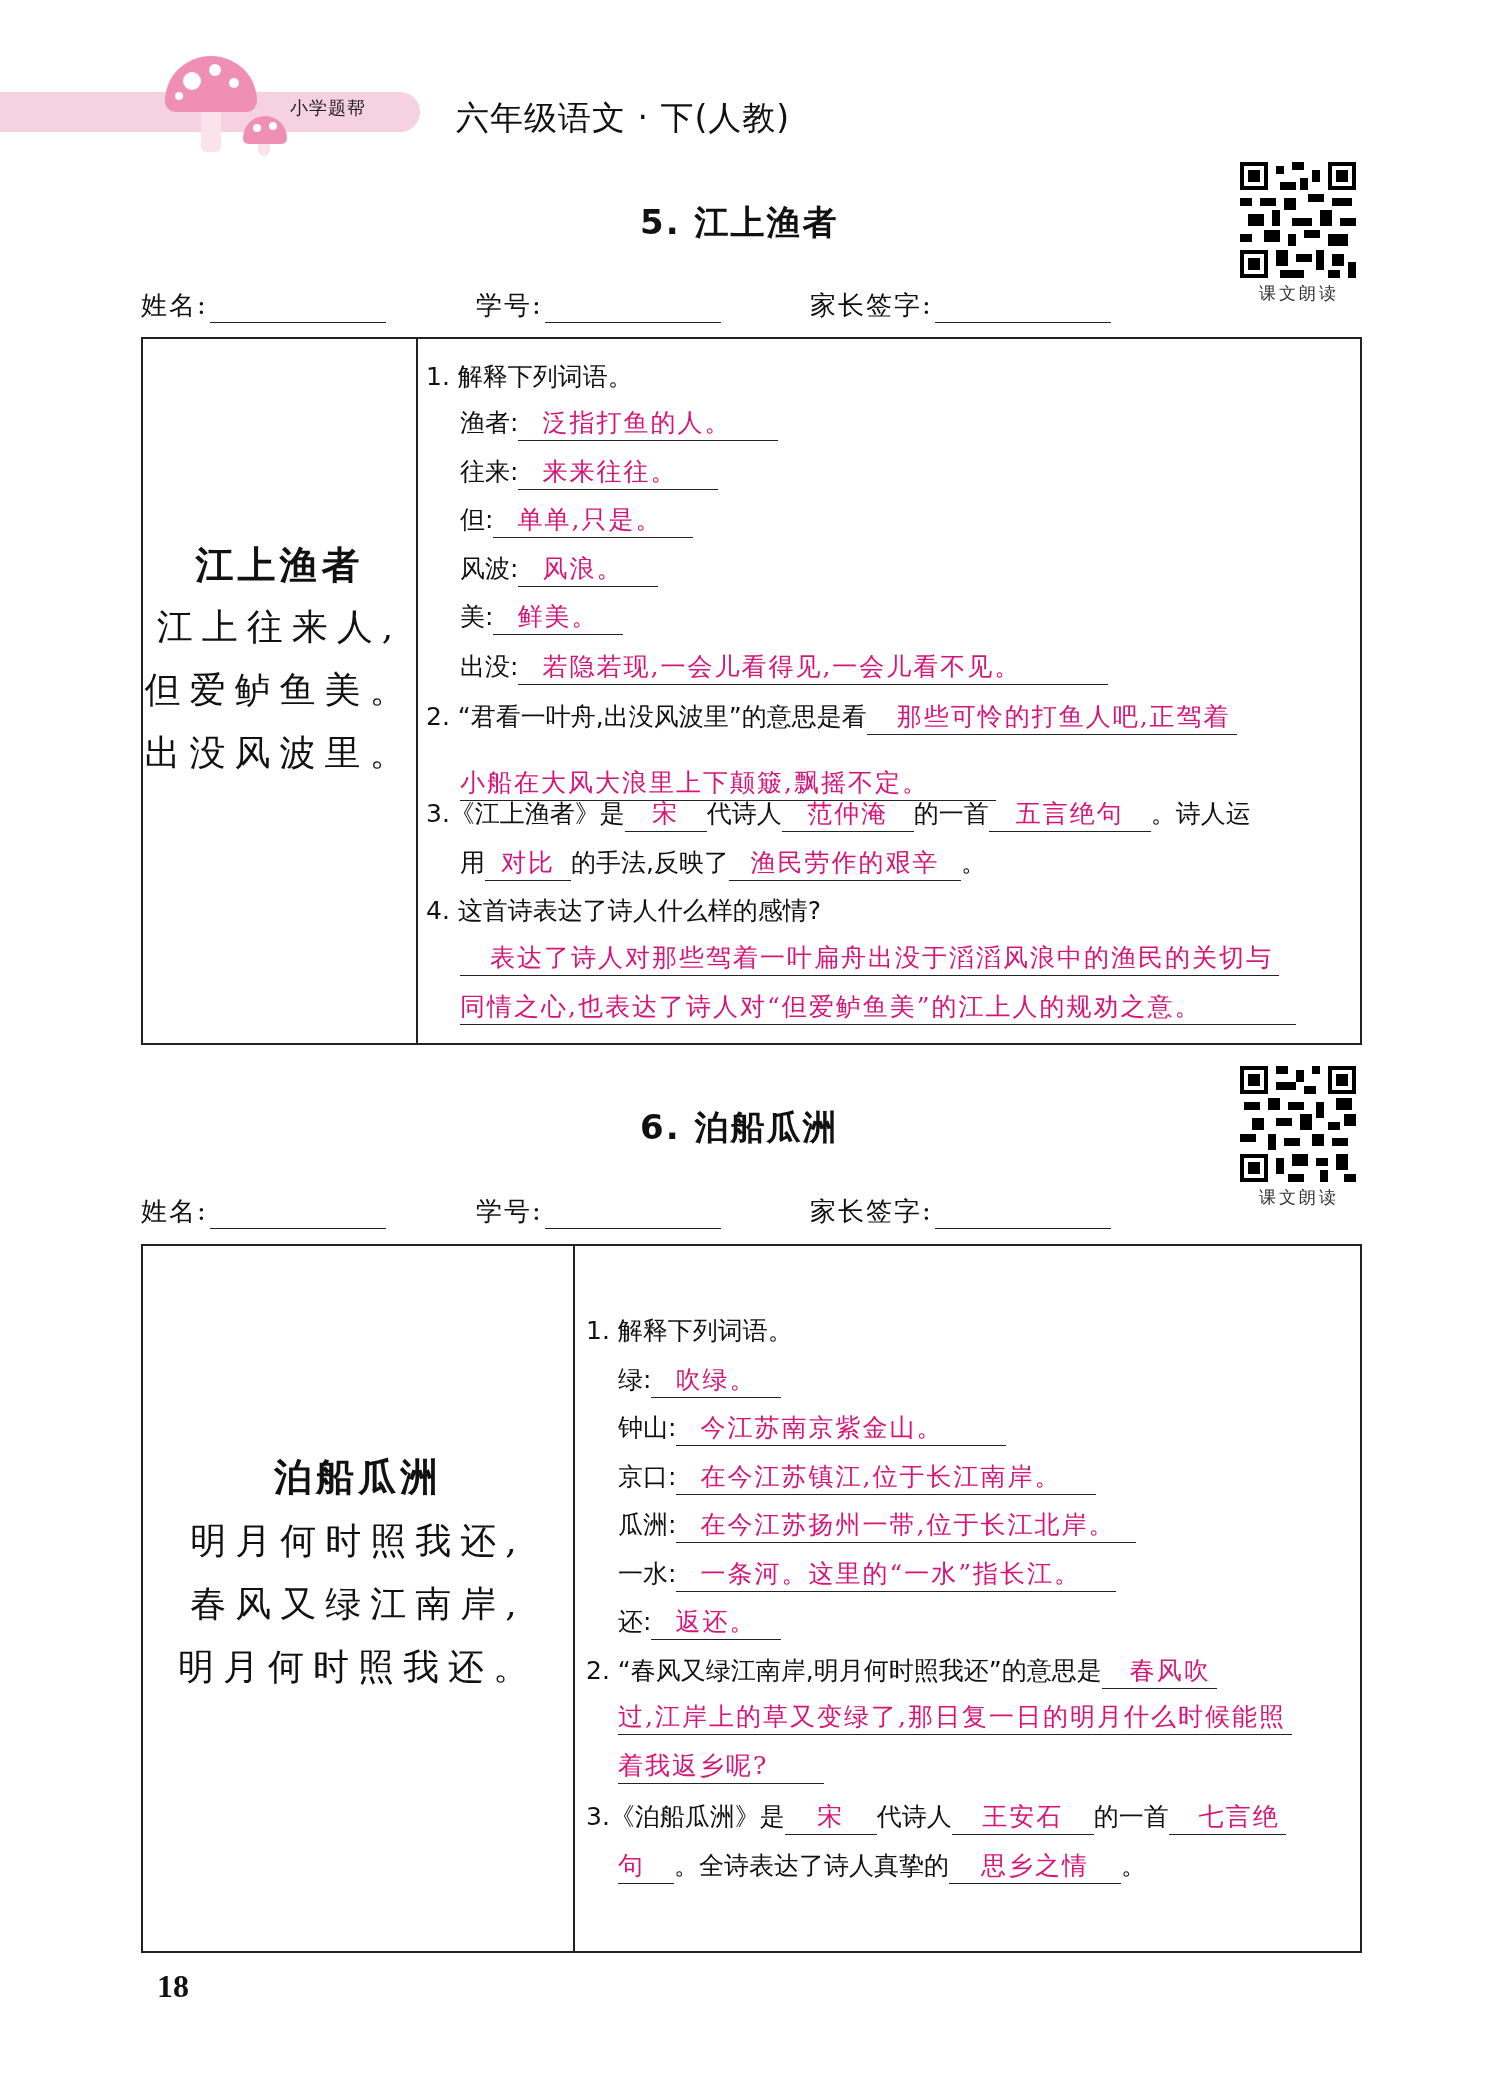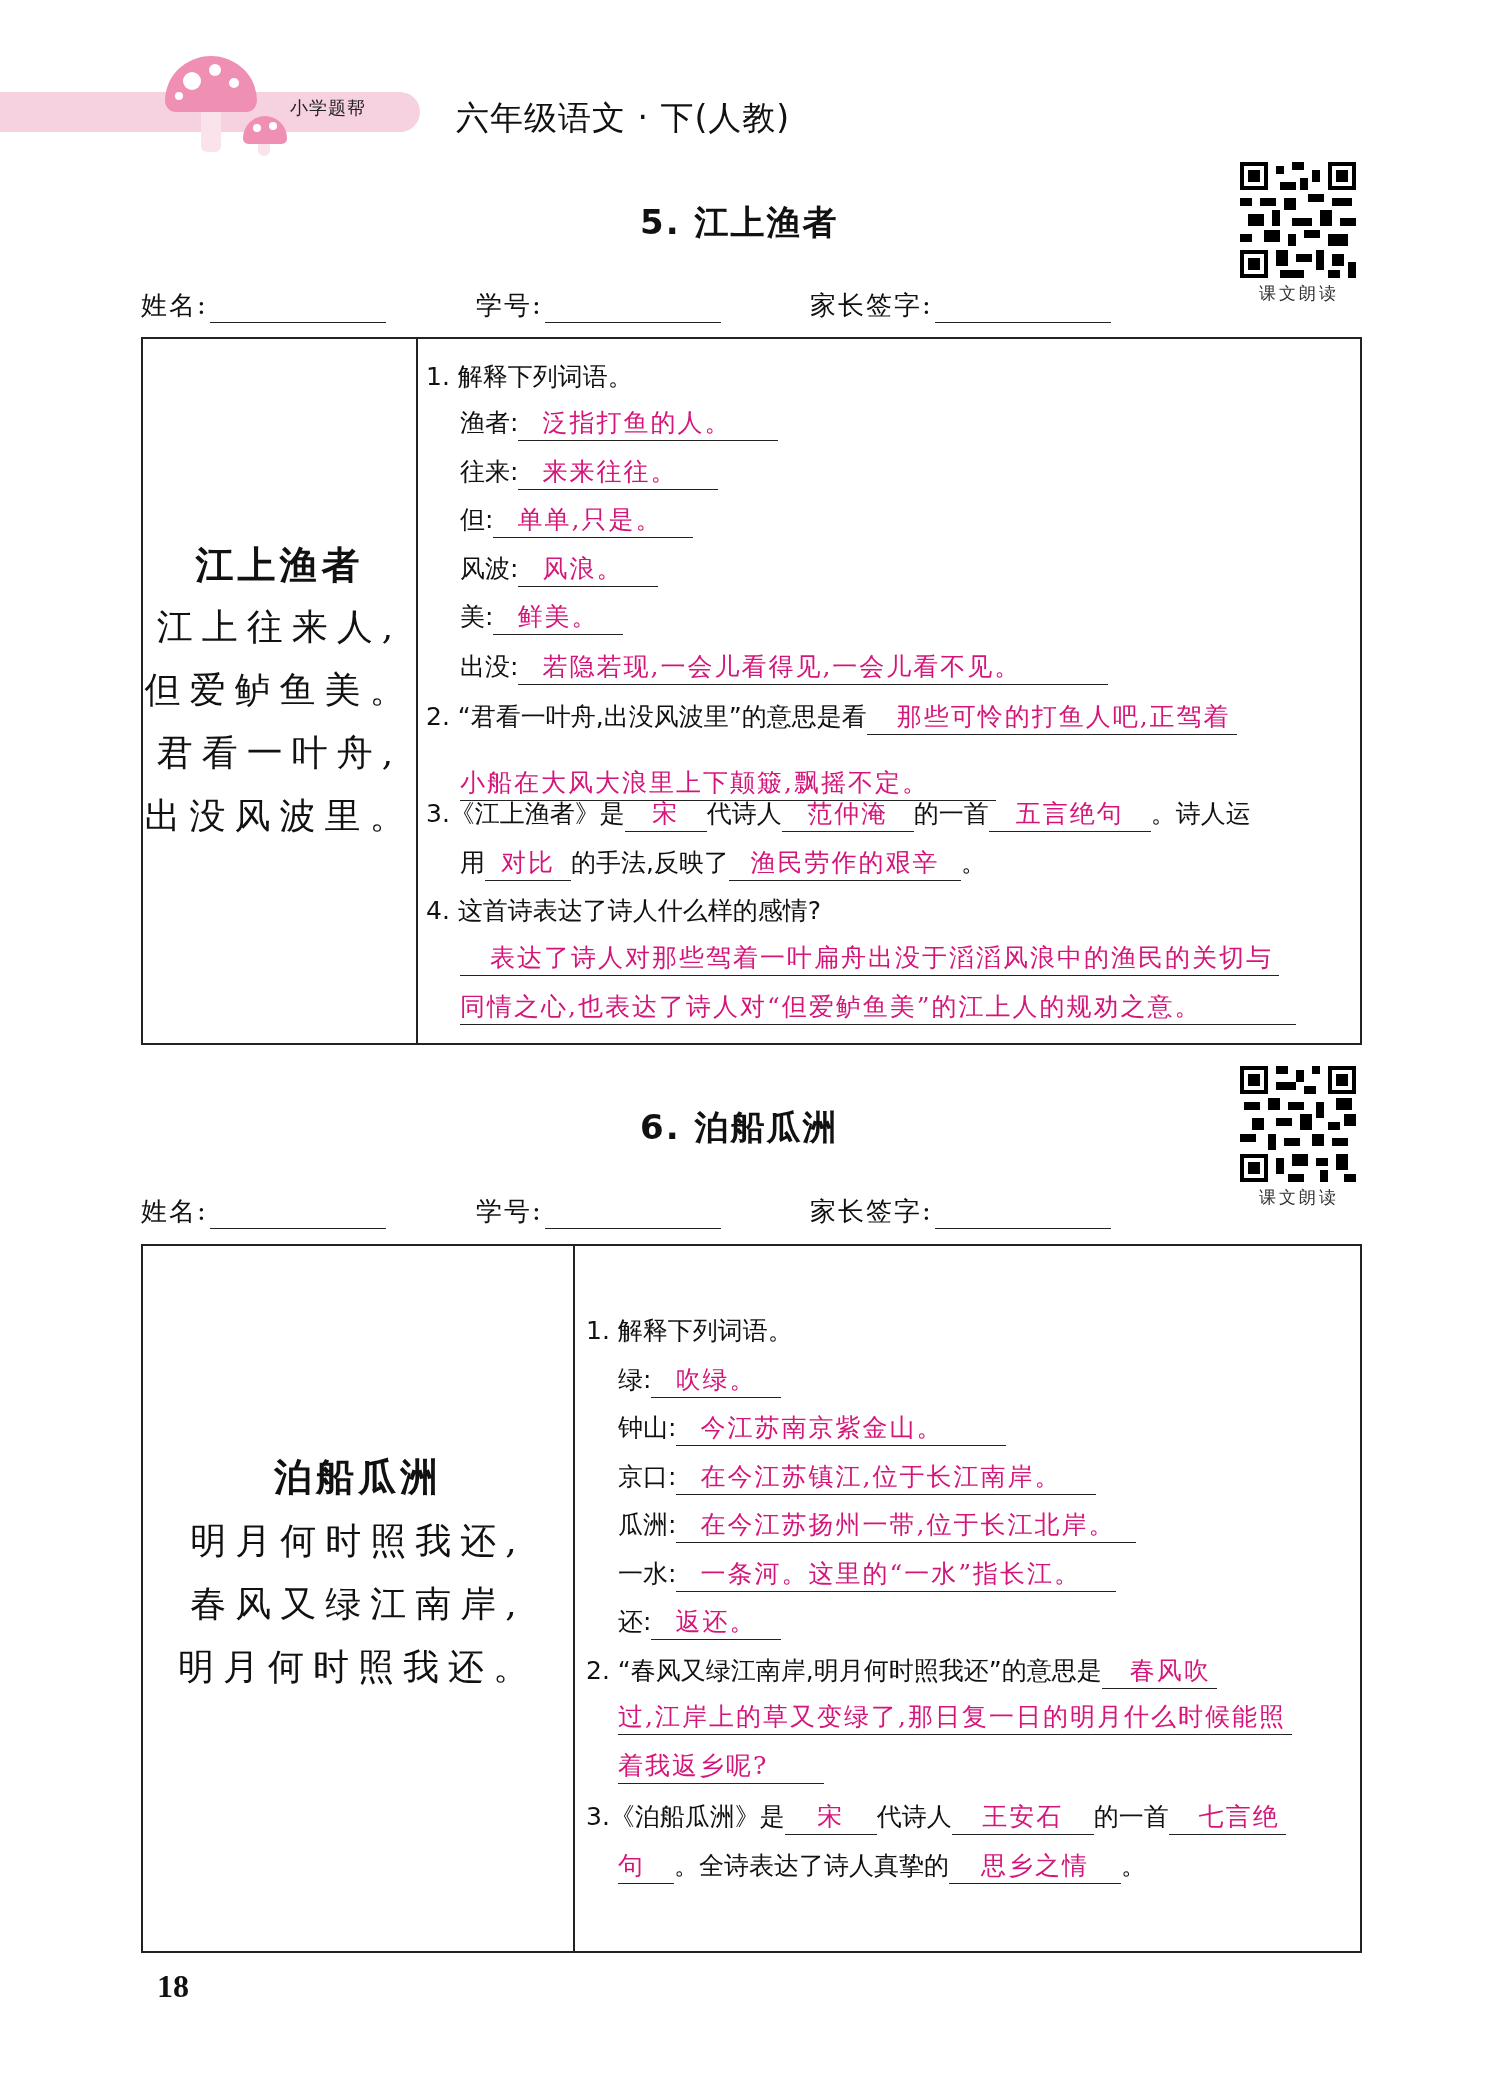--- a/index.html
+++ b/index.html
@@ -109,21 +109,20 @@
   <span>家长签字:</span><span class="blank" style="width:176px;"></span>
 </div>
 
 <div class="abs table" style="left:141px;top:337px;width:1221px;height:708px;"></div>
 <div class="abs divider" style="left:416px;top:337px;height:708px;"></div>
 
 <div class="abs" style="left:143px;top:540px;width:273px;">
   <div class="poem-title">江上渔者</div>
   <div class="poem-line" style="margin-top:12px;">江上往来人,</div>
   <div class="poem-line" style="margin-top:14px;">但爱鲈鱼美。</div>
-  <div class="poem-line" style="margin-top:14px;">君看一叶舟,</div>
   <div class="poem-line" style="margin-top:14px;">出没风波里。</div>
 </div>
 
 <div class="abs q" style="left:426px;top:360px;">1. 解释下列词语。</div>
 <div class="abs q" style="left:460px;top:406px;"><span>渔者:</span><span class="ul ans" style="min-width:230px;">泛指打鱼的人。</span></div>
 <div class="abs q" style="left:460px;top:455px;"><span>往来:</span><span class="ul ans" style="min-width:170px;">来来往往。</span></div>
 <div class="abs q" style="left:460px;top:503px;"><span>但:</span><span class="ul ans" style="min-width:170px;">单单,只是。</span></div>
 <div class="abs q" style="left:460px;top:552px;"><span>风波:</span><span class="ul ans" style="min-width:110px;">风浪。</span></div>
 <div class="abs q" style="left:460px;top:600px;"><span>美:</span><span class="ul ans" style="min-width:100px;">鲜美。</span></div>
 <div class="abs q" style="left:460px;top:650px;"><span>出没:</span><span class="ul ans" style="min-width:560px;">若隐若现,一会儿看得见,一会儿看不见。</span></div>

